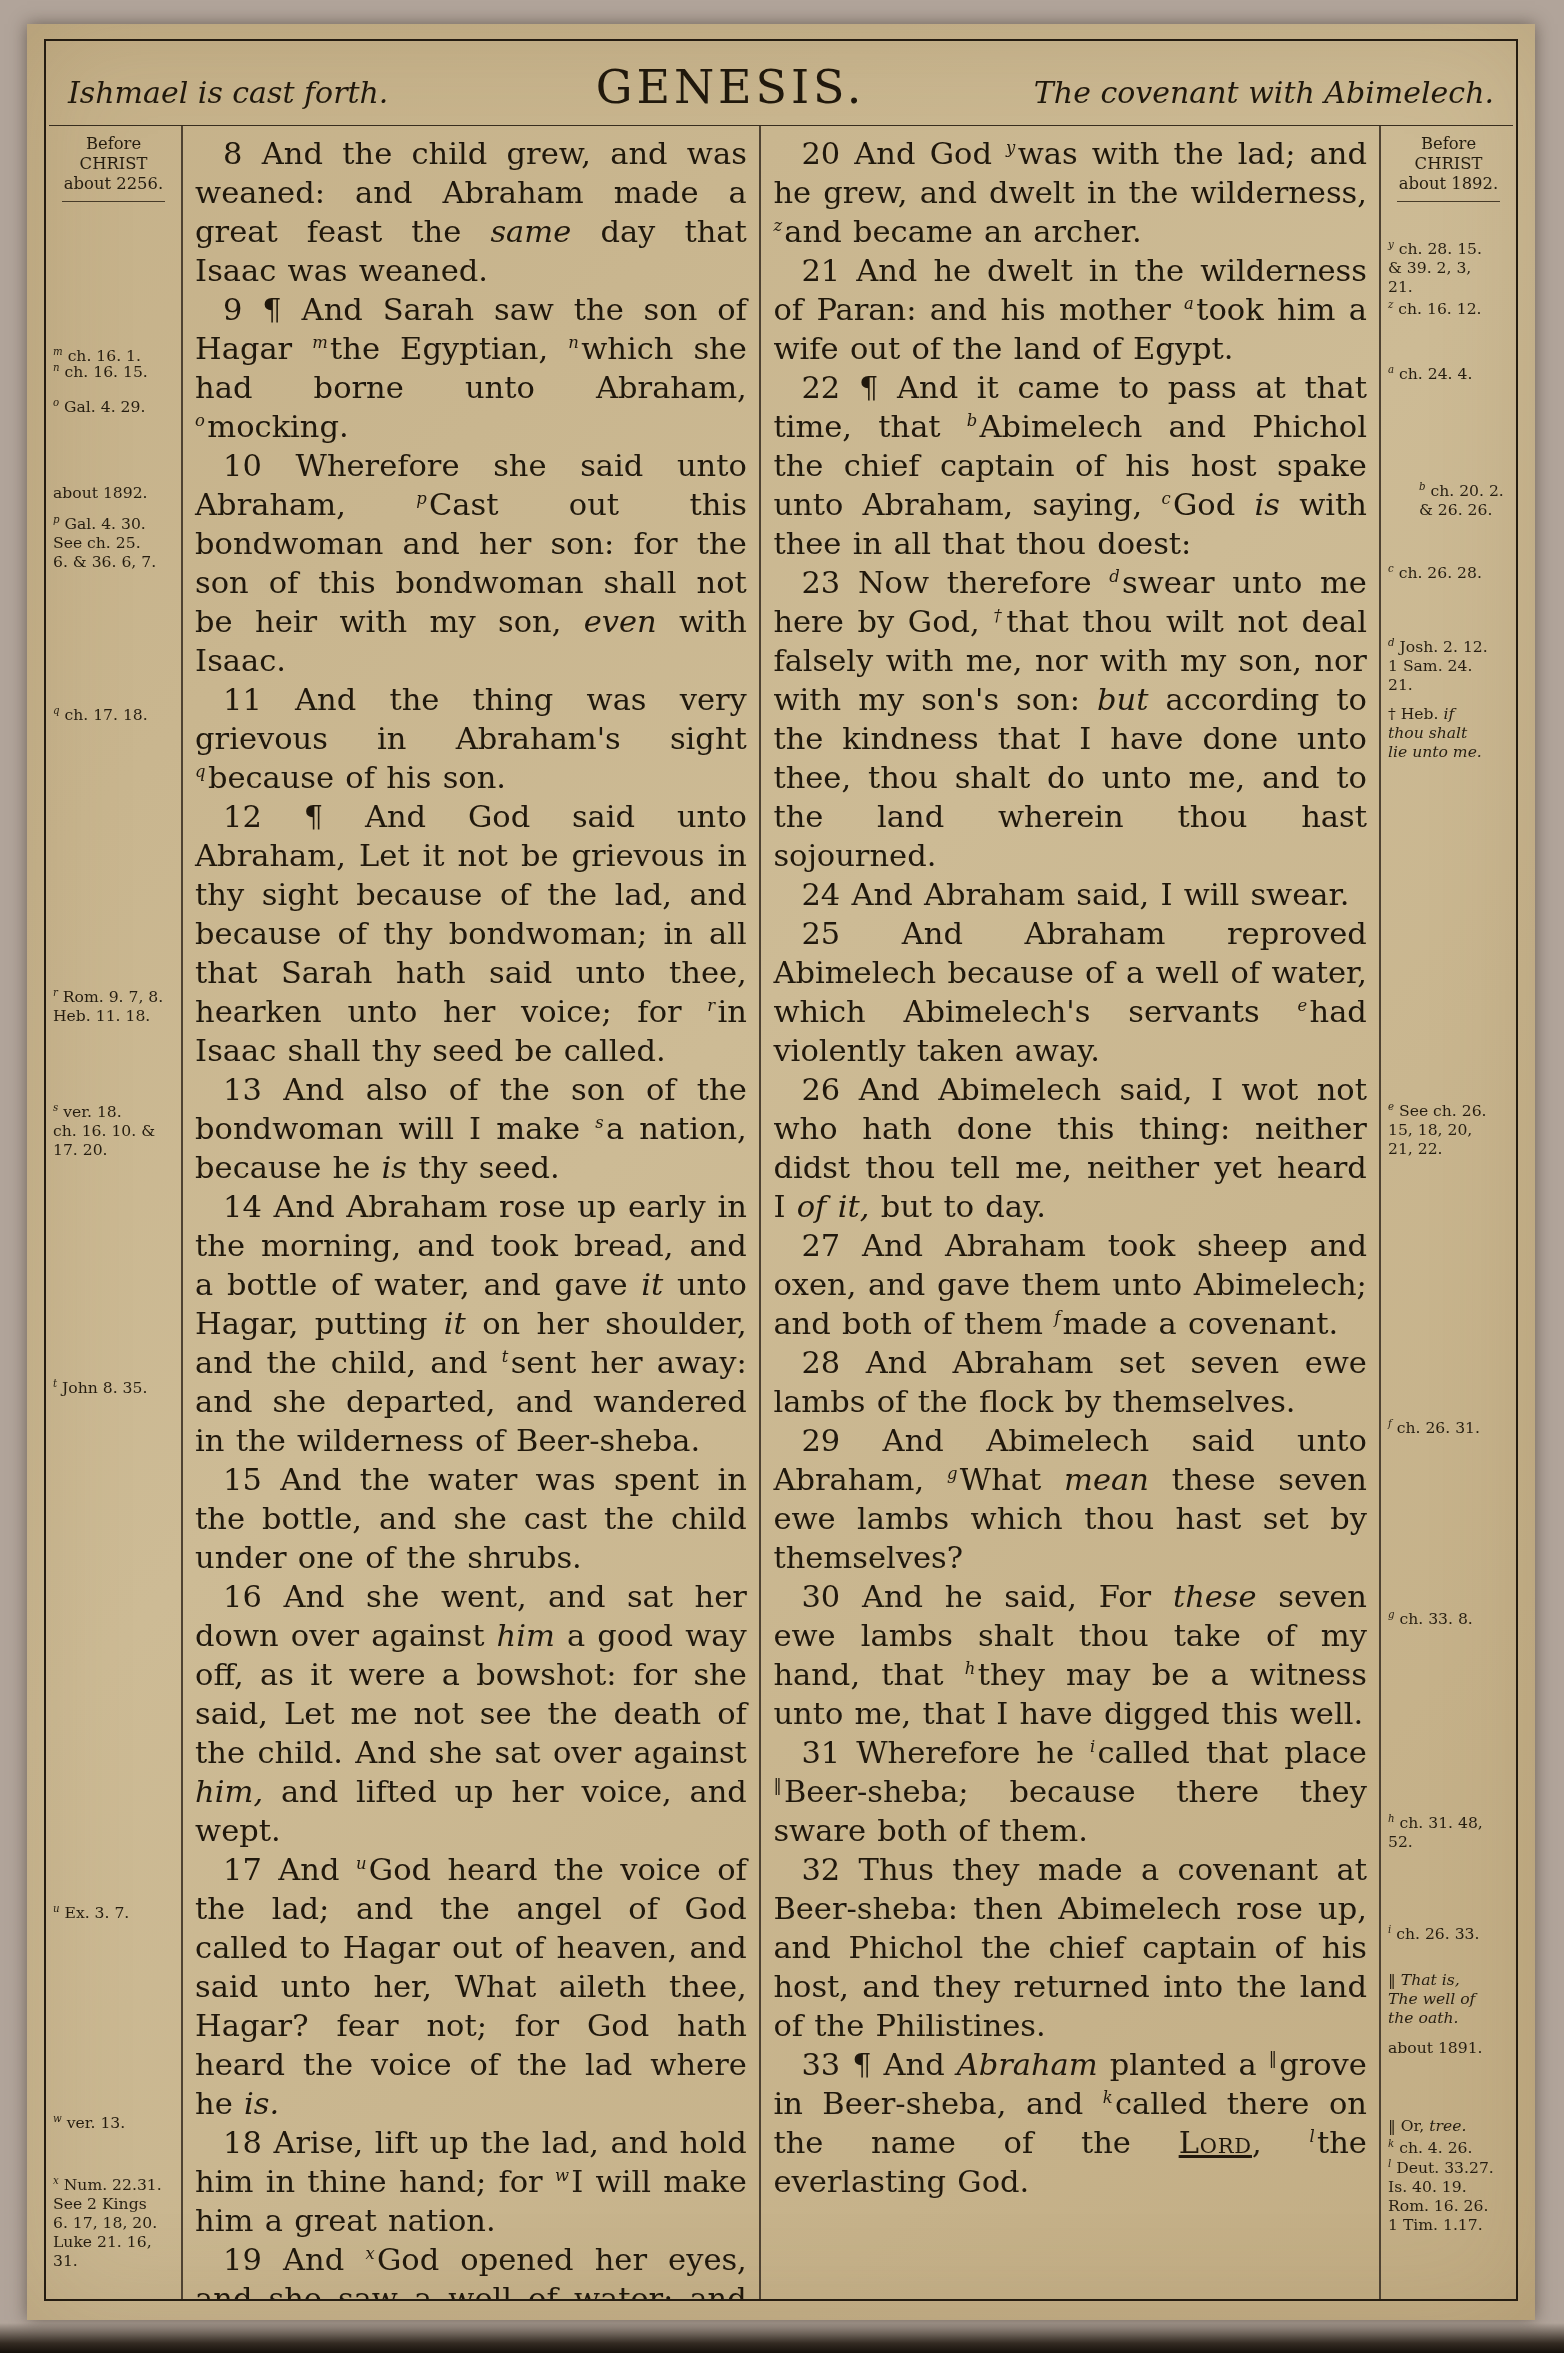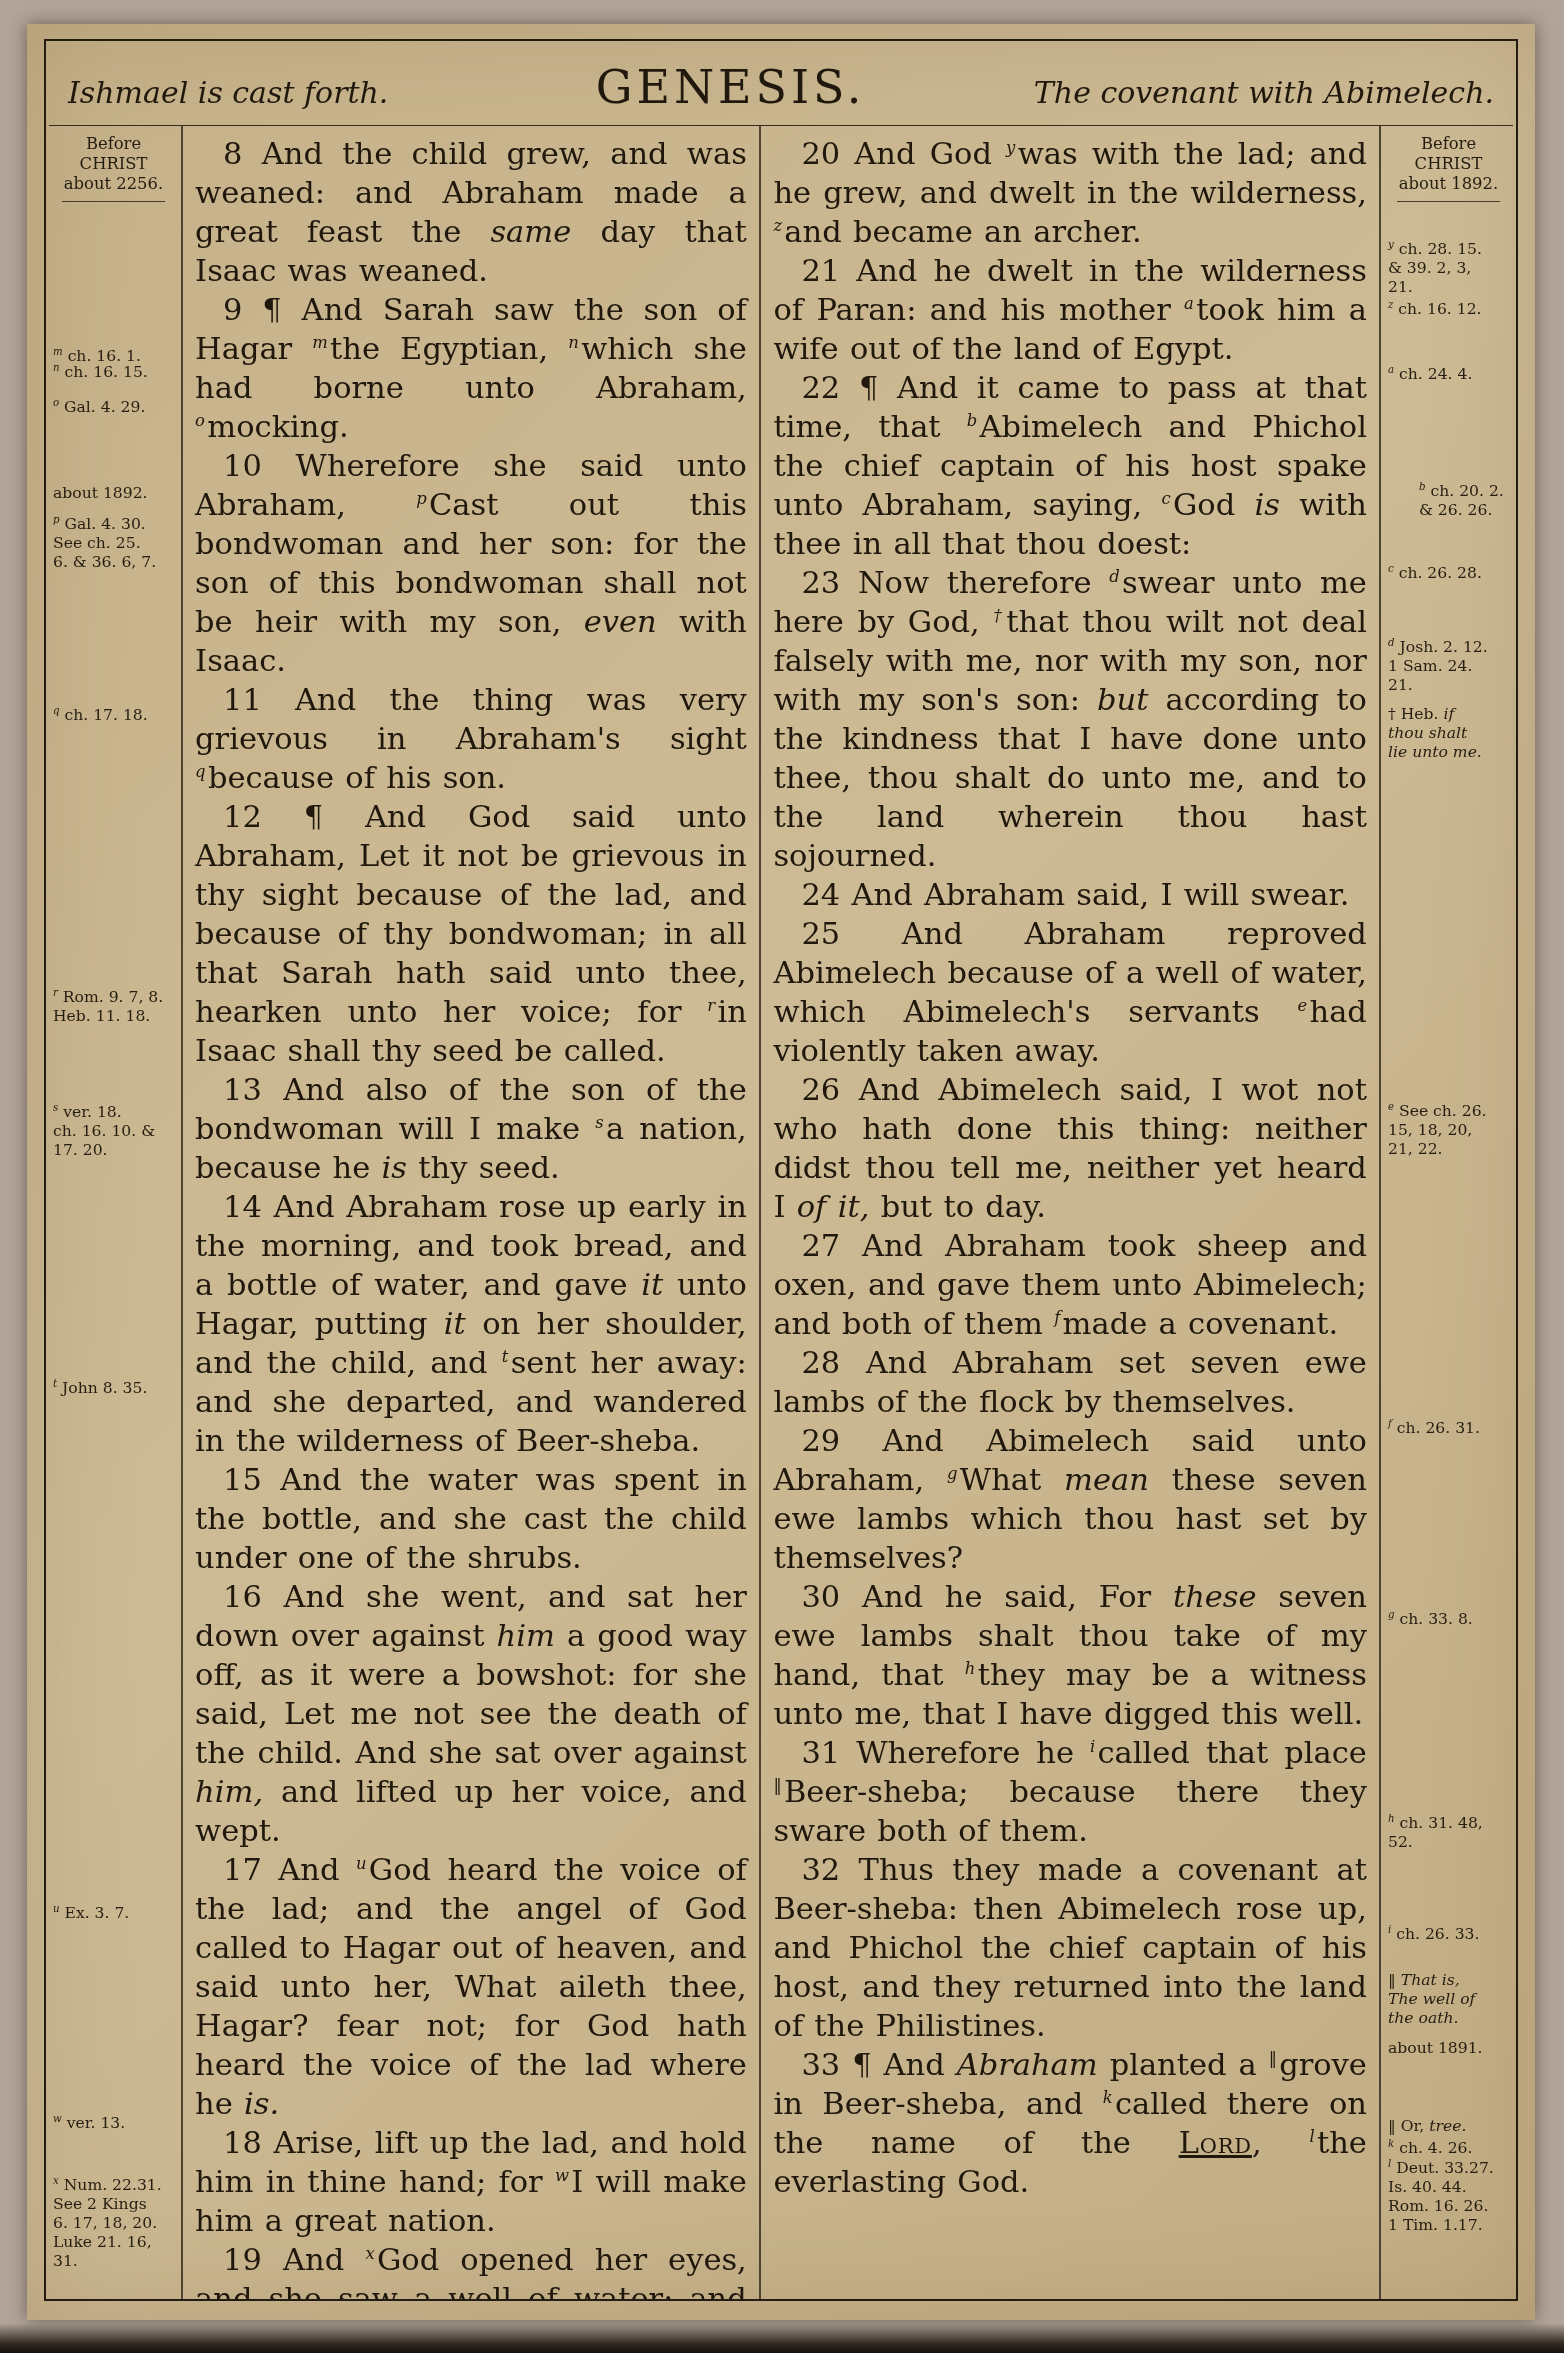--- a/index.html
+++ b/index.html
@@ -237,21 +237,21 @@
               <div class="note-line">about 1891.</div>
             </div>
             <div class="note" style="top: 1991px;">
               <div class="note-line">‖ Or, <i>tree.</i></div>
             </div>
             <div class="note" style="top: 2013px;">
               <div class="note-line"><sup>k</sup> ch. 4. 26.</div>
             </div>
             <div class="note" style="top: 2033px;">
               <div class="note-line"><sup>l</sup> Deut. 33.27.</div>
-              <div class="note-line">Is. 40. 44.</div>
+              <div class="note-line">Is. 40. 19.</div>
               <div class="note-line">Rom. 16. 26.</div>
               <div class="note-line">1 Tim. 1.17.</div>
             </div>
           </div>
       </div>
 
     </div>
   </div>
 </div>
 

